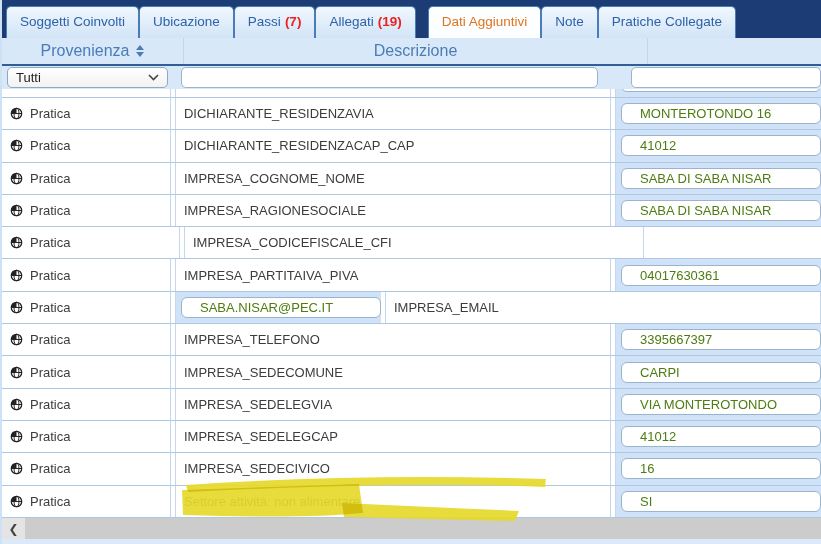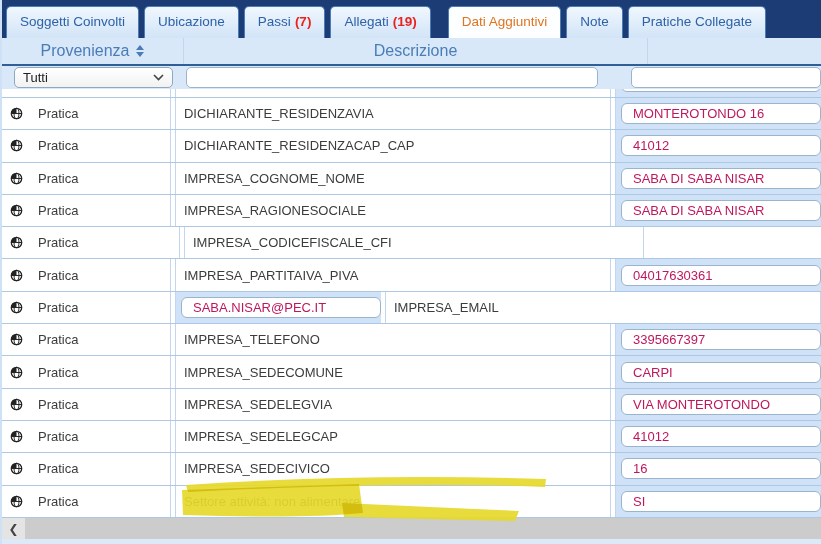--- a/index.html
+++ b/index.html
@@ -1,21 +1,21 @@
 <!DOCTYPE html>
 <html style="--navy: #1b3c75; --tabText: #2d62a8; --tabBorder: #4a7cb8; --activeTabText: #e0751f; --red: #e8241f; --headerBg: #d9e8f8; --headerText: #4a7cb8; --headerRule: #2f5f96; --rowBorder: #adc8e2; --colLine: #c3d6ea; --cellText: #3c3c3c; --valueCellBg: #cfe2f7; --inputBorder: #9ab4cc; --highlight: #e6d92b; --scrollTrack: #d4d4d4; --scrollArrowBg: #e4e4e4; --bottomStrip: #dbe9f9;"><head>
 <meta charset="utf-8">
 <style>
   html,body{margin:0;padding:0;background:#fff;font-family:"Liberation Sans",sans-serif;}
   #app{position:relative;width:821px;height:544px;overflow:hidden;background:#fff;
        border-left:2px solid #cfe2f5;box-sizing:border-box;}
 
   
   .tabbar{height:38px;background:var(--navy);display:flex;align-items:flex-end;
-          gap:5px;padding:0 0 0 4px;box-sizing:border-box;overflow:hidden;}
+          padding:0 0 0 4px;box-sizing:border-box;overflow:hidden;}
   .tab{flex:0 0 auto;height:32px;line-height:30px;padding:0 13px;box-sizing:border-box;
        border:1px solid var(--tabBorder);border-bottom:none;border-radius:5px 5px 0 0;
        background:linear-gradient(#f0f7fe,#d2e4f7);color:var(--tabText);
        font-size:13.5px;white-space:nowrap;cursor:pointer;}
   .tab.active{background:#fdfeff;color:var(--activeTabText);margin-left:12px;}
   .tab .count{color:var(--red);font-weight:bold;margin-left:4px;}
 
   
   .thead{height:28px;background:var(--headerBg);display:flex;align-items:center;
          border-bottom:2px solid var(--headerRule);box-sizing:border-box;color:var(--headerText);
@@ -26,45 +26,45 @@
   .th.val{flex:1;}
   .sort{display:inline-flex;flex-direction:column;gap:2px;margin-left:7px;}
   .tri-up{width:0;height:0;border-left:4px solid transparent;border-right:4px solid transparent;
           border-bottom:5px solid var(--headerText);}
   .tri-down{width:0;height:0;border-left:4px solid transparent;border-right:4px solid transparent;
             border-top:5px solid var(--headerText);}
 
   
   .filterrow{height:23px;background:var(--headerBg);display:flex;align-items:center;
              box-sizing:border-box;overflow:hidden;}
-  .fselect{margin-left:12px;width:170px;height:21px;box-sizing:border-box;
+  .fselect{margin-left:5px;width:170px;height:21px;box-sizing:border-box;
            border:1px solid #8fa8c0;border-radius:5px;background:linear-gradient(#ffffff,#f2f2f2);
            display:flex;align-items:center;justify-content:space-between;padding:0 8px;
            font-size:13px;color:#222;cursor:pointer;}
   .finput{height:21px;box-sizing:border-box;border:1px solid var(--inputBorder);
           border-radius:5px;background:#fff;font-size:13px;padding:0 6px;outline:none;}
   .finput.f1{margin-left:13px;width:443px;}
   .finput.f2{margin-left:33px;width:200px;}
 
   
   .cliprow{height:9px;overflow:hidden;}
   .cliprow .row{margin-top:-23px;}
   .rowsbox{height:420px;overflow:hidden;}
   .row{display:flex;height:32.3px;box-sizing:border-box;background:#fff;
        border-bottom:1px solid var(--rowBorder);}
   .cell{display:flex;align-items:center;box-sizing:border-box;height:100%;}
-  .cell.prov{width:178px;border-right:1px solid var(--colLine);padding-left:8px;gap:15px;}
+  .cell.prov{width:178px;border-right:1px solid var(--colLine);padding-left:8px;gap:7px;}
   .cell.desc{width:460px;margin-left:4px;border-left:1px solid var(--colLine);
              border-right:1px solid var(--colLine);padding-left:8px;align-items:center;}
   .cell.val{flex:1;margin-left:4px;border-left:1px solid var(--colLine);
             background:var(--valueCellBg);padding-left:5px;}
   .prov-label,.desc-text{font-size:13px;color:var(--cellText);white-space:nowrap;}
   .globe{display:inline-flex;width:13px;height:13px;}
   .val-input{width:200px;height:21px;box-sizing:border-box;border:1px solid var(--inputBorder);
-             border-radius:6px;background:#fff;font-size:13px;color:#be185d;padding:0 11px;
+             border-radius:6px;background:#fff;font-size:13px;color:#4d7c0f;padding:0 18px;
              font-family:"Liberation Sans",sans-serif;outline:none;}
 
   
   .hscroll{height:21px;background:var(--scrollTrack);display:flex;align-items:stretch;}
   .harrow{width:23px;background:var(--scrollArrowBg);display:flex;align-items:center;
           justify-content:center;font-size:12px;color:#444;cursor:pointer;user-select:none;}
   .hthumb{flex:1;background:#cccccc;}
   .bottomstrip{height:6px;background:var(--bottomStrip);}
 
   

